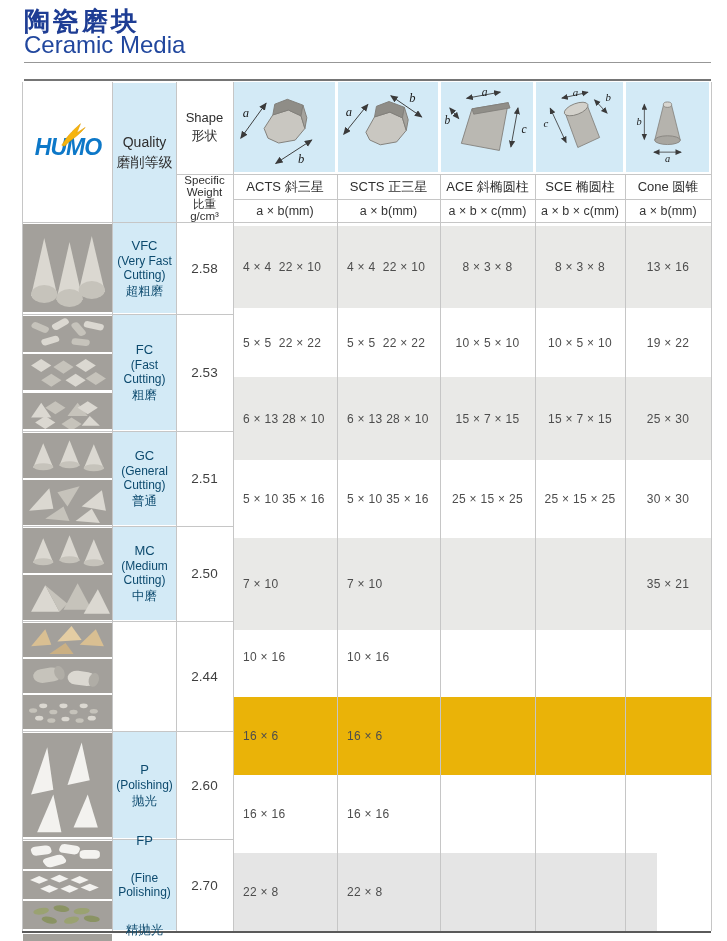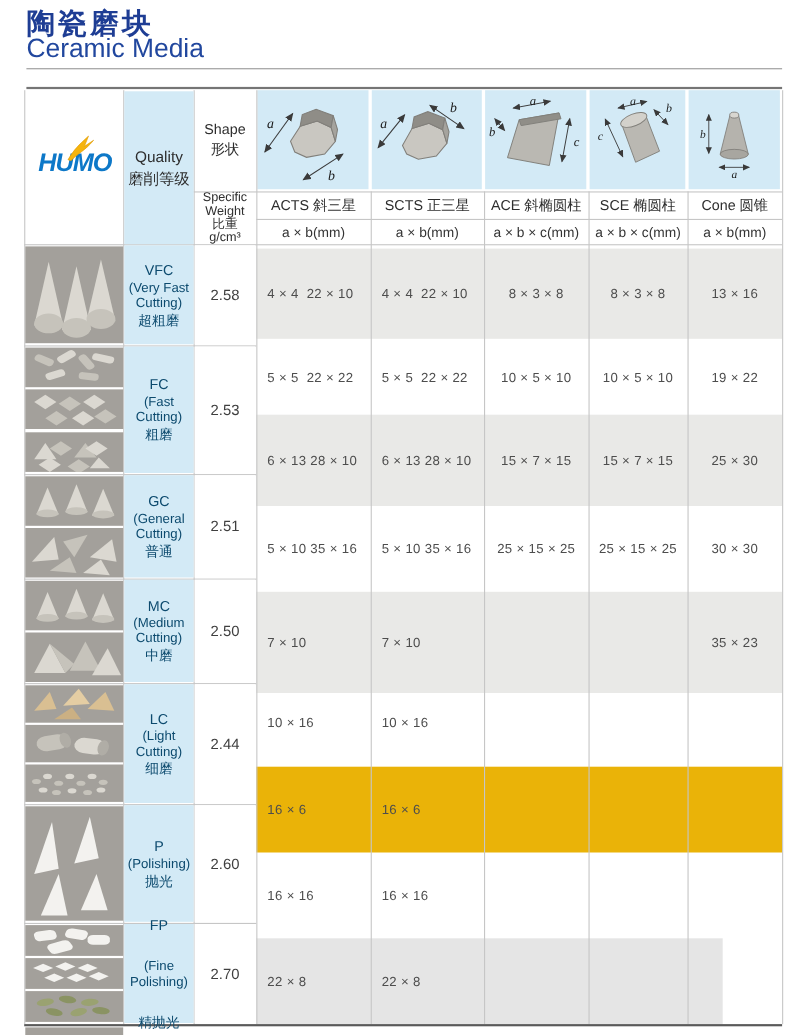--- a/index.html
+++ b/index.html
@@ -121,21 +121,21 @@
       <div class="dcell left" style="left: 104px; top: 0px; width: 103px; height: 100%;">5 × 10 35 × 16</div>
       <div class="dcell" style="left: 207px; top: 0px; width: 95px; height: 100%;">25 × 15 × 25</div>
       <div class="dcell" style="left: 302px; top: 0px; width: 90px; height: 100%;">25 × 15 × 25</div>
       <div class="dcell" style="left: 392px; top: 0px; width: 86px; height: 100%;">30 × 30</div>
     </div>
     <div class="band" style="left: 233px; top: 538px; width: 478px; height: 92px; background: rgb(233, 233, 231);">
       <div class="dcell left" style="left: 0px; top: 0px; width: 104px; height: 100%;">7 × 10</div>
       <div class="dcell left" style="left: 104px; top: 0px; width: 103px; height: 100%;">7 × 10</div>
       <div class="dcell" style="left: 207px; top: 0px; width: 95px; height: 100%;"></div>
       <div class="dcell" style="left: 302px; top: 0px; width: 90px; height: 100%;"></div>
-      <div class="dcell" style="left: 392px; top: 0px; width: 86px; height: 100%;">35 × 23</div>
+      <div class="dcell" style="left: 392px; top: 0px; width: 86px; height: 100%;">35 × 21</div>
     </div>
     <div class="band" style="left: 233px; top: 617px; width: 478px; height: 80px; background: transparent;">
       <div class="dcell left" style="left: 0px; top: 0px; width: 104px; height: 100%;">10 × 16</div>
       <div class="dcell left" style="left: 104px; top: 0px; width: 103px; height: 100%;">10 × 16</div>
       <div class="dcell" style="left: 207px; top: 0px; width: 95px; height: 100%;"></div>
       <div class="dcell" style="left: 302px; top: 0px; width: 90px; height: 100%;"></div>
       <div class="dcell" style="left: 392px; top: 0px; width: 86px; height: 100%;"></div>
     </div>
     <div class="band" style="left: 233px; top: 697px; width: 478px; height: 78px; background: #eab308;">
       <div class="dcell left" style="left: 0px; top: 0px; width: 104px; height: 100%;">16 × 6</div>
@@ -387,25 +387,20 @@
           <ellipse cx="60" cy="14" rx="4" ry="3" fill="#dbd8d1"></ellipse>
           <ellipse cx="70" cy="21" rx="4" ry="3" fill="#c6c3bb"></ellipse>
           <ellipse cx="16" cy="30" rx="4" ry="3" fill="#dbd8d1"></ellipse>
           <ellipse cx="28" cy="33" rx="4" ry="3" fill="#c6c3bb"></ellipse>
           <ellipse cx="42" cy="31" rx="4" ry="3" fill="#dbd8d1"></ellipse>
           <ellipse cx="56" cy="33" rx="4" ry="3" fill="#c6c3bb"></ellipse>
           <ellipse cx="68" cy="30" rx="4" ry="3" fill="#dbd8d1"></ellipse>
         </svg>
       </div>
     </div>
-    <div class="qualcell" style="left: 113px; top: 622px; width: 63px; height: 108px;">
-      <div class="qcode">LC</div>
-      <div class="qen">(Light Cutting)</div>
-      <div class="qzh">细磨</div>
-    </div>
     <div class="wcell" style="left: 177px; top: 622px; width: 55px; height: 108px;">2.44</div>
     <div class="photocell" style="left: 23px; top: 733px; width: 89px; height: 104px;">
       <div class="photo" style="top: 0px; height: 104px;">
         <svg viewBox="0 0 88 44" preserveAspectRatio="none">
           <polygon points="8,26 24,6 30,24" fill="#f3f2ef"></polygon>
           <polygon points="44,22 58,4 66,20" fill="#f3f2ef"></polygon>
           <polygon points="14,42 30,26 38,42" fill="#f3f2ef"></polygon>
           <polygon points="50,40 64,26 74,40" fill="#f3f2ef"></polygon>
         </svg>
       </div>

